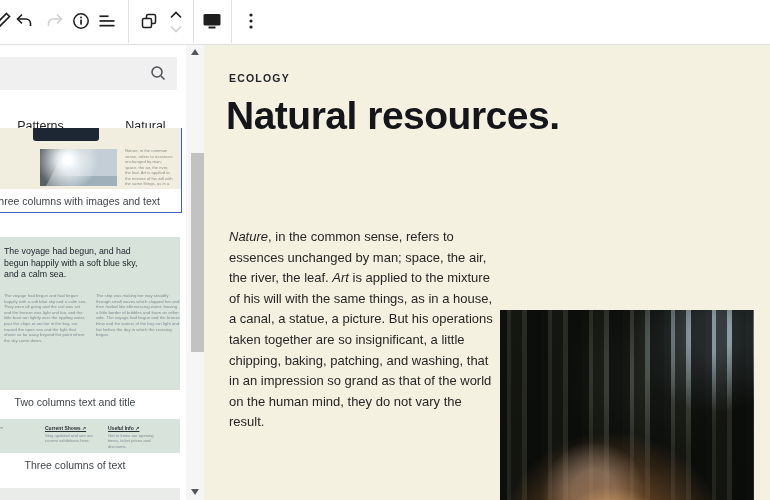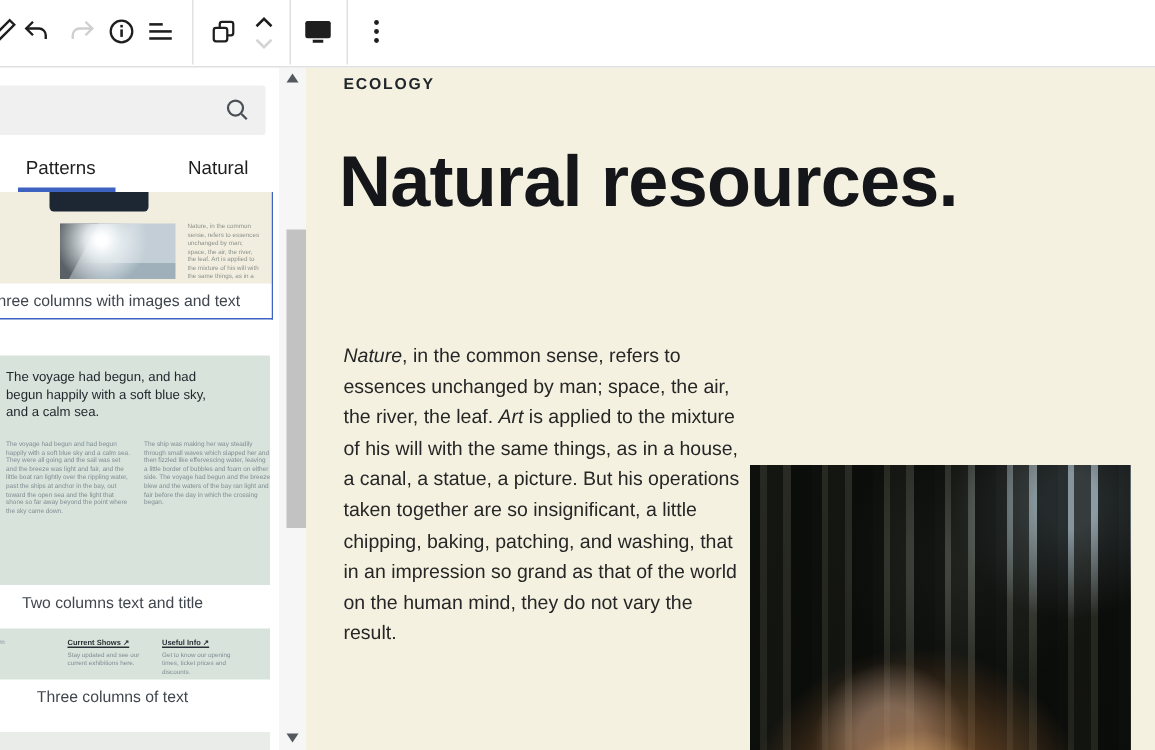--- a/index.html
+++ b/index.html
@@ -14,21 +14,21 @@
   .tsep{position:absolute;top:0;width:1px;height:43px;background:#e0e0e0;}
   .movers{position:absolute;top:7px;width:26px;height:30px;display:flex;flex-direction:column;
           align-items:center;justify-content:center;gap:1px;}
 
   
   .sidebar{position:absolute;left:0;top:44px;width:186px;height:456px;background:#fff;
            overflow:hidden;z-index:10;}
   .search-box{position:absolute;left:-40px;top:13px;width:217px;height:33px;background:#f0f0f0;
               border-radius:2px;}
   .search-box svg{position:absolute;right:9px;top:7px;}
-  .tabs{position:absolute;left:0px;top:52px;width:186px;height:32px;display:flex;gap:24px;}
+  .tabs{position:absolute;left:0px;top:66px;width:186px;height:32px;display:flex;gap:24px;}
   .tab{position:relative;width:90px;height:32px;display:flex;align-items:center;justify-content:center;
        font-size:12.5px;font-weight:500;color:#1e1e1e;background:transparent;border:none;cursor:pointer;}
   .tab.active::after{content:"";position:absolute;left:12px;right:4px;bottom:0;height:3.5px;
        background:var(--accent);}
   .cards{position:absolute;left:-30px;top:84px;width:213px;}
   .card{width:210px;}
   .caption{background:#fff;height:23px;display:flex;align-items:center;justify-content:center;
            font-size:10.5px;color:#40464d;white-space:nowrap;}
   
   .card1{border:1.5px solid var(--accent);border-top:none;}
@@ -62,23 +62,23 @@
   .vscroll{position:absolute;left:186px;top:44px;width:18px;height:456px;background:#f6f6f6;z-index:11;}
   .varrow{position:absolute;left:5px;width:0;height:0;border-left:4.5px solid transparent;
           border-right:4.5px solid transparent;}
   .varrow.up{top:5px;border-bottom:6px solid #54595f;}
   .varrow.down{bottom:5px;border-top:6px solid #54595f;}
   .vthumb{position:absolute;left:5px;top:109px;width:13px;height:199px;background:#c2c2c2;}
 
   
   .canvas{position:absolute;left:204px;top:44px;width:566px;height:456px;background:var(--cream);
           overflow:hidden;z-index:5;}
-  .eyebrow{position:absolute;left:25px;top:6px;font-size:10.5px;font-weight:700;
+  .eyebrow{position:absolute;left:25px;top:28px;font-size:10.5px;font-weight:700;
            letter-spacing:1.2px;color:#21262b;}
-  .headline{position:absolute;left:22px;top:50px;font-size:48px;line-height:1.15;font-weight:700;
+  .headline{position:absolute;left:22px;top:50px;font-size:39px;line-height:1.15;font-weight:700;
             letter-spacing:-0.5px;color:#14161a;margin:0;}
   .bodytext{position:absolute;left:25px;top:170px;width:264px;font-size:13px;line-height:20.6px;
             color:#262626;}
   .bodytext i{font-style:italic;}
   .photo{position:absolute;left:296px;top:266px;width:254px;height:240px;
      background:
        radial-gradient(circle at 44% 99%, rgba(255,240,205,.98) 3%, rgba(245,185,110,.85) 9%,
                        rgba(180,115,60,.45) 22%, rgba(0,0,0,0) 42%),
        radial-gradient(circle at 37% 76%, rgba(225,205,200,.42) 0 9%, rgba(0,0,0,0) 21%),
        repeating-linear-gradient(90deg, rgba(8,10,8,.78) 0 7px, rgba(52,54,44,.22) 7px 11px,

